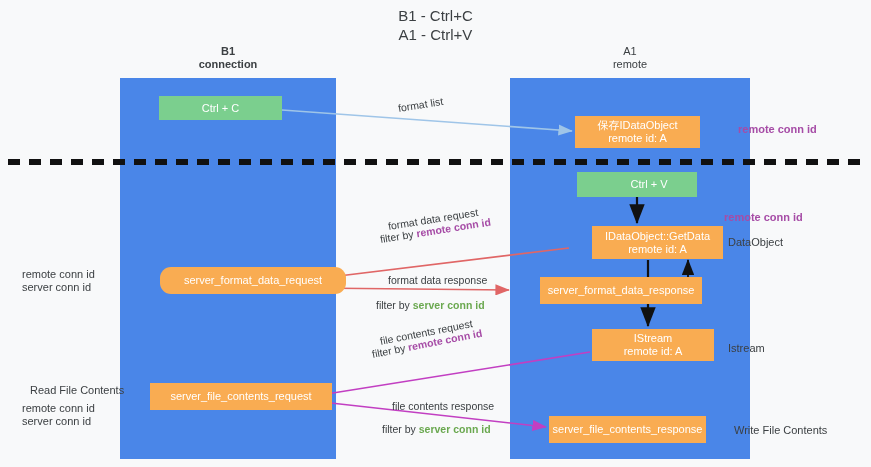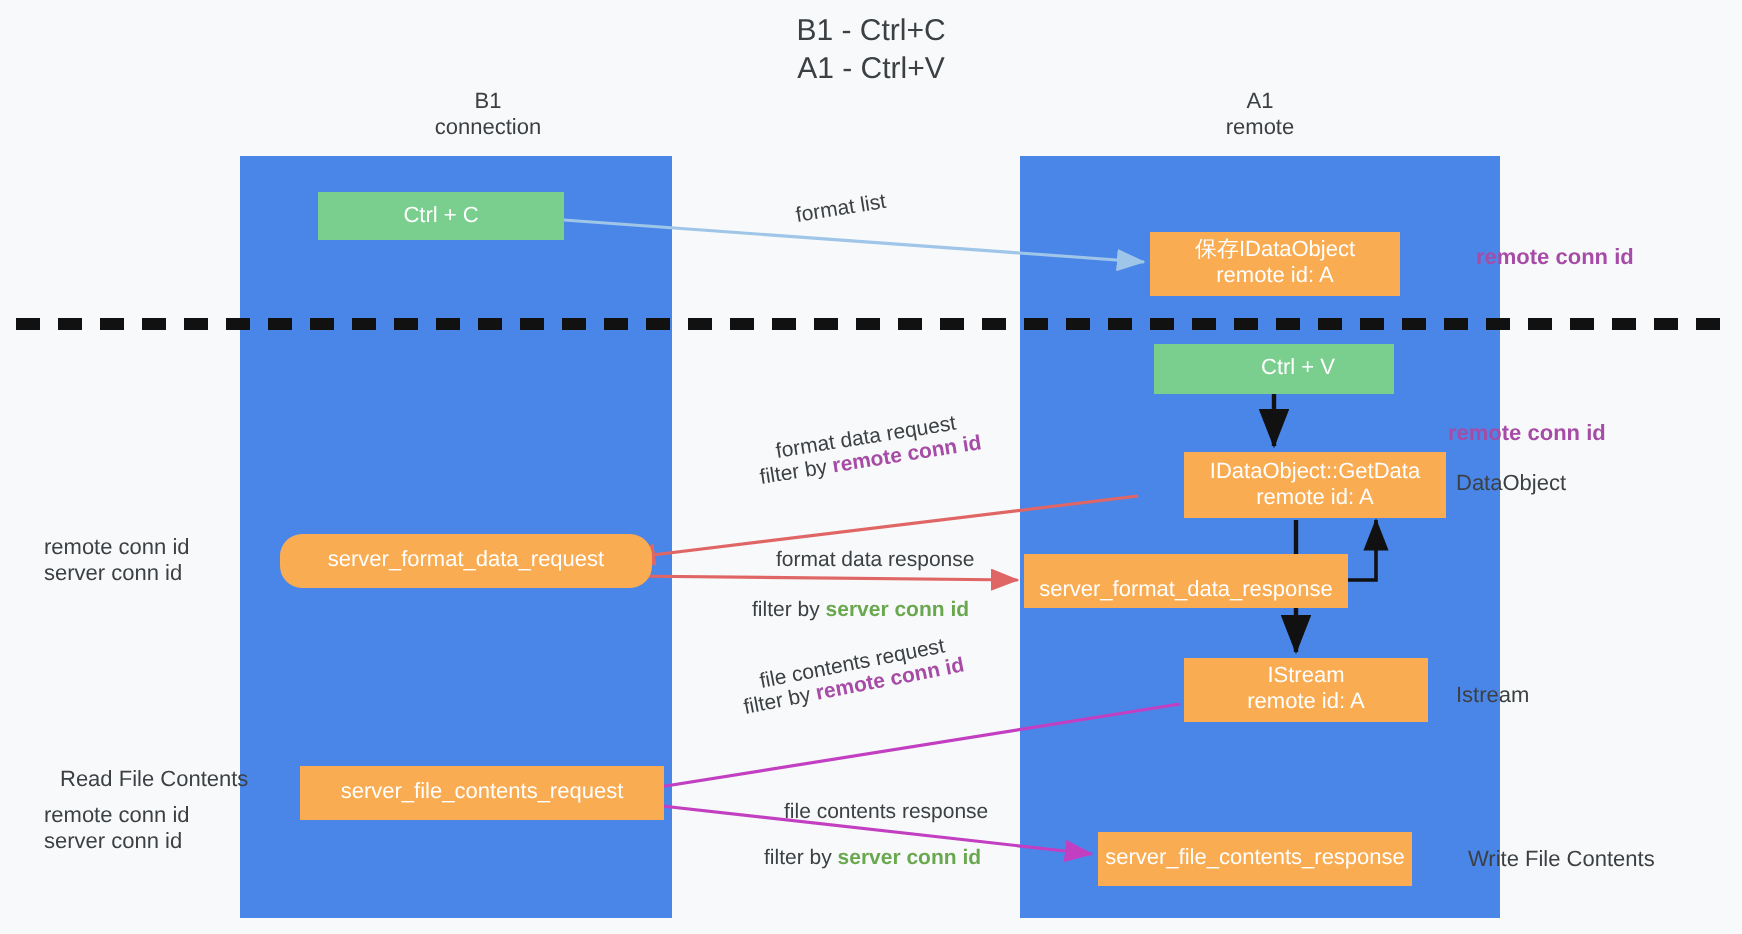--- a/index.html
+++ b/index.html
@@ -29,21 +29,21 @@
 
   
   .col-head {
     position: absolute;
     text-align: center;
     font-size: 11px;
     line-height: 13px;
     color: #3c4043;
     white-space: pre-line;
   }
-  #head-b1 { left: 136px; width: 216px; top: 45px; }
+  #head-b1 { left: 120px; width: 216px; top: 45px; font-weight: bold; }
   #head-a1 { left: 510px; width: 240px; top: 45px; }
 
   
   .lane {
     position: absolute;
     background: #4a86e8;
     top: 78px;
     height: 381px;
   }
   #lane-b1 { left: 120px; width: 216px; }
@@ -74,22 +74,22 @@
     z-index: 6;
   }
   .node.green  { background: #7bcf8e; }
   .node.orange { background: #f9ac52; }
   .node .l2 { font-size: 11px; }
 
   #n-ctrlc   { left: 159px; top: 96px;  width: 123px; height: 24px; }
   #n-save    { left: 575px; top: 116px; width: 125px; height: 32px; }
   #n-ctrlv   { left: 577px; top: 172px; width: 120px; height: 25px; padding-left: 28px; }
   #n-getdata { left: 571px; top: 226px; width: 131px; height: 33px; margin-left: 21px; }
-  #n-sfdreq  { left: 140px; top: 267px; width: 186px; height: 27px; border-radius: 11px; }
-  #n-sfdresp { left: 512px; top: 277px; width: 162px; height: 27px; justify-content: flex-end; }
+  #n-sfdreq  { left: 160px; top: 267px; width: 186px; height: 27px; border-radius: 11px; }
+  #n-sfdresp { left: 540px; top: 277px; width: 162px; height: 27px; }
   #n-istream { left: 592px; top: 329px; width: 122px; height: 32px; }
   #n-sfcreq  { left: 150px; top: 383px; width: 182px; height: 27px; }
   #n-sfcresp { left: 549px; top: 416px; width: 157px; height: 27px; }
 
   
   .side-label {
     position: absolute;
     font-size: 11px;
     line-height: 13px;
     color: #3c4043;

